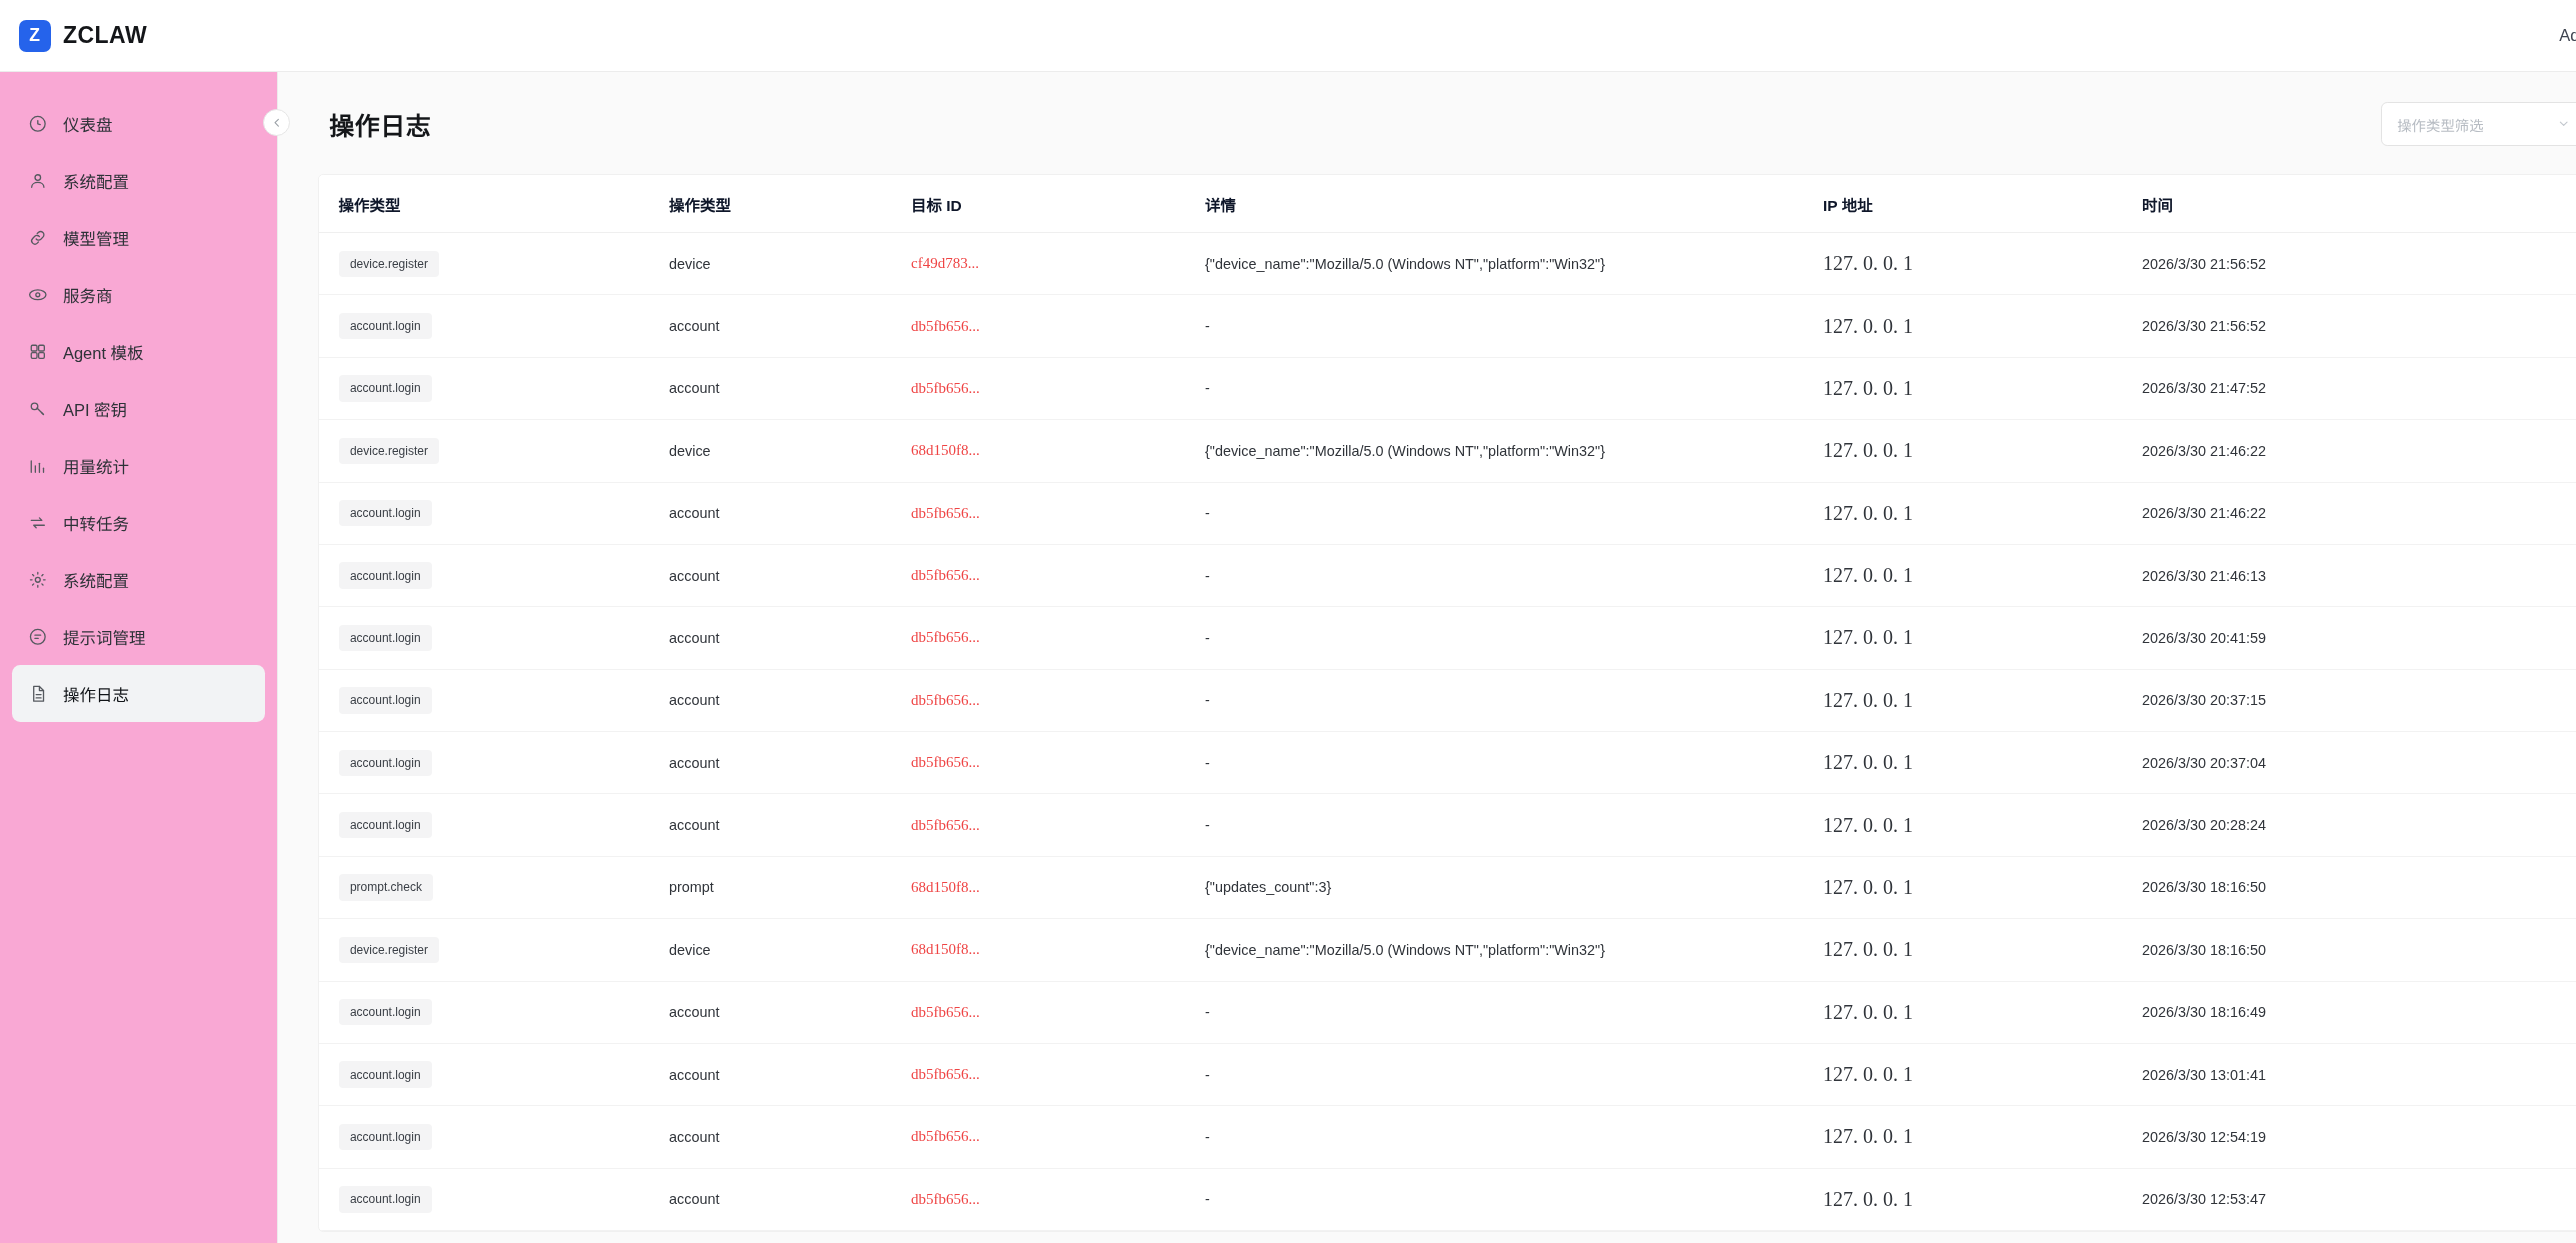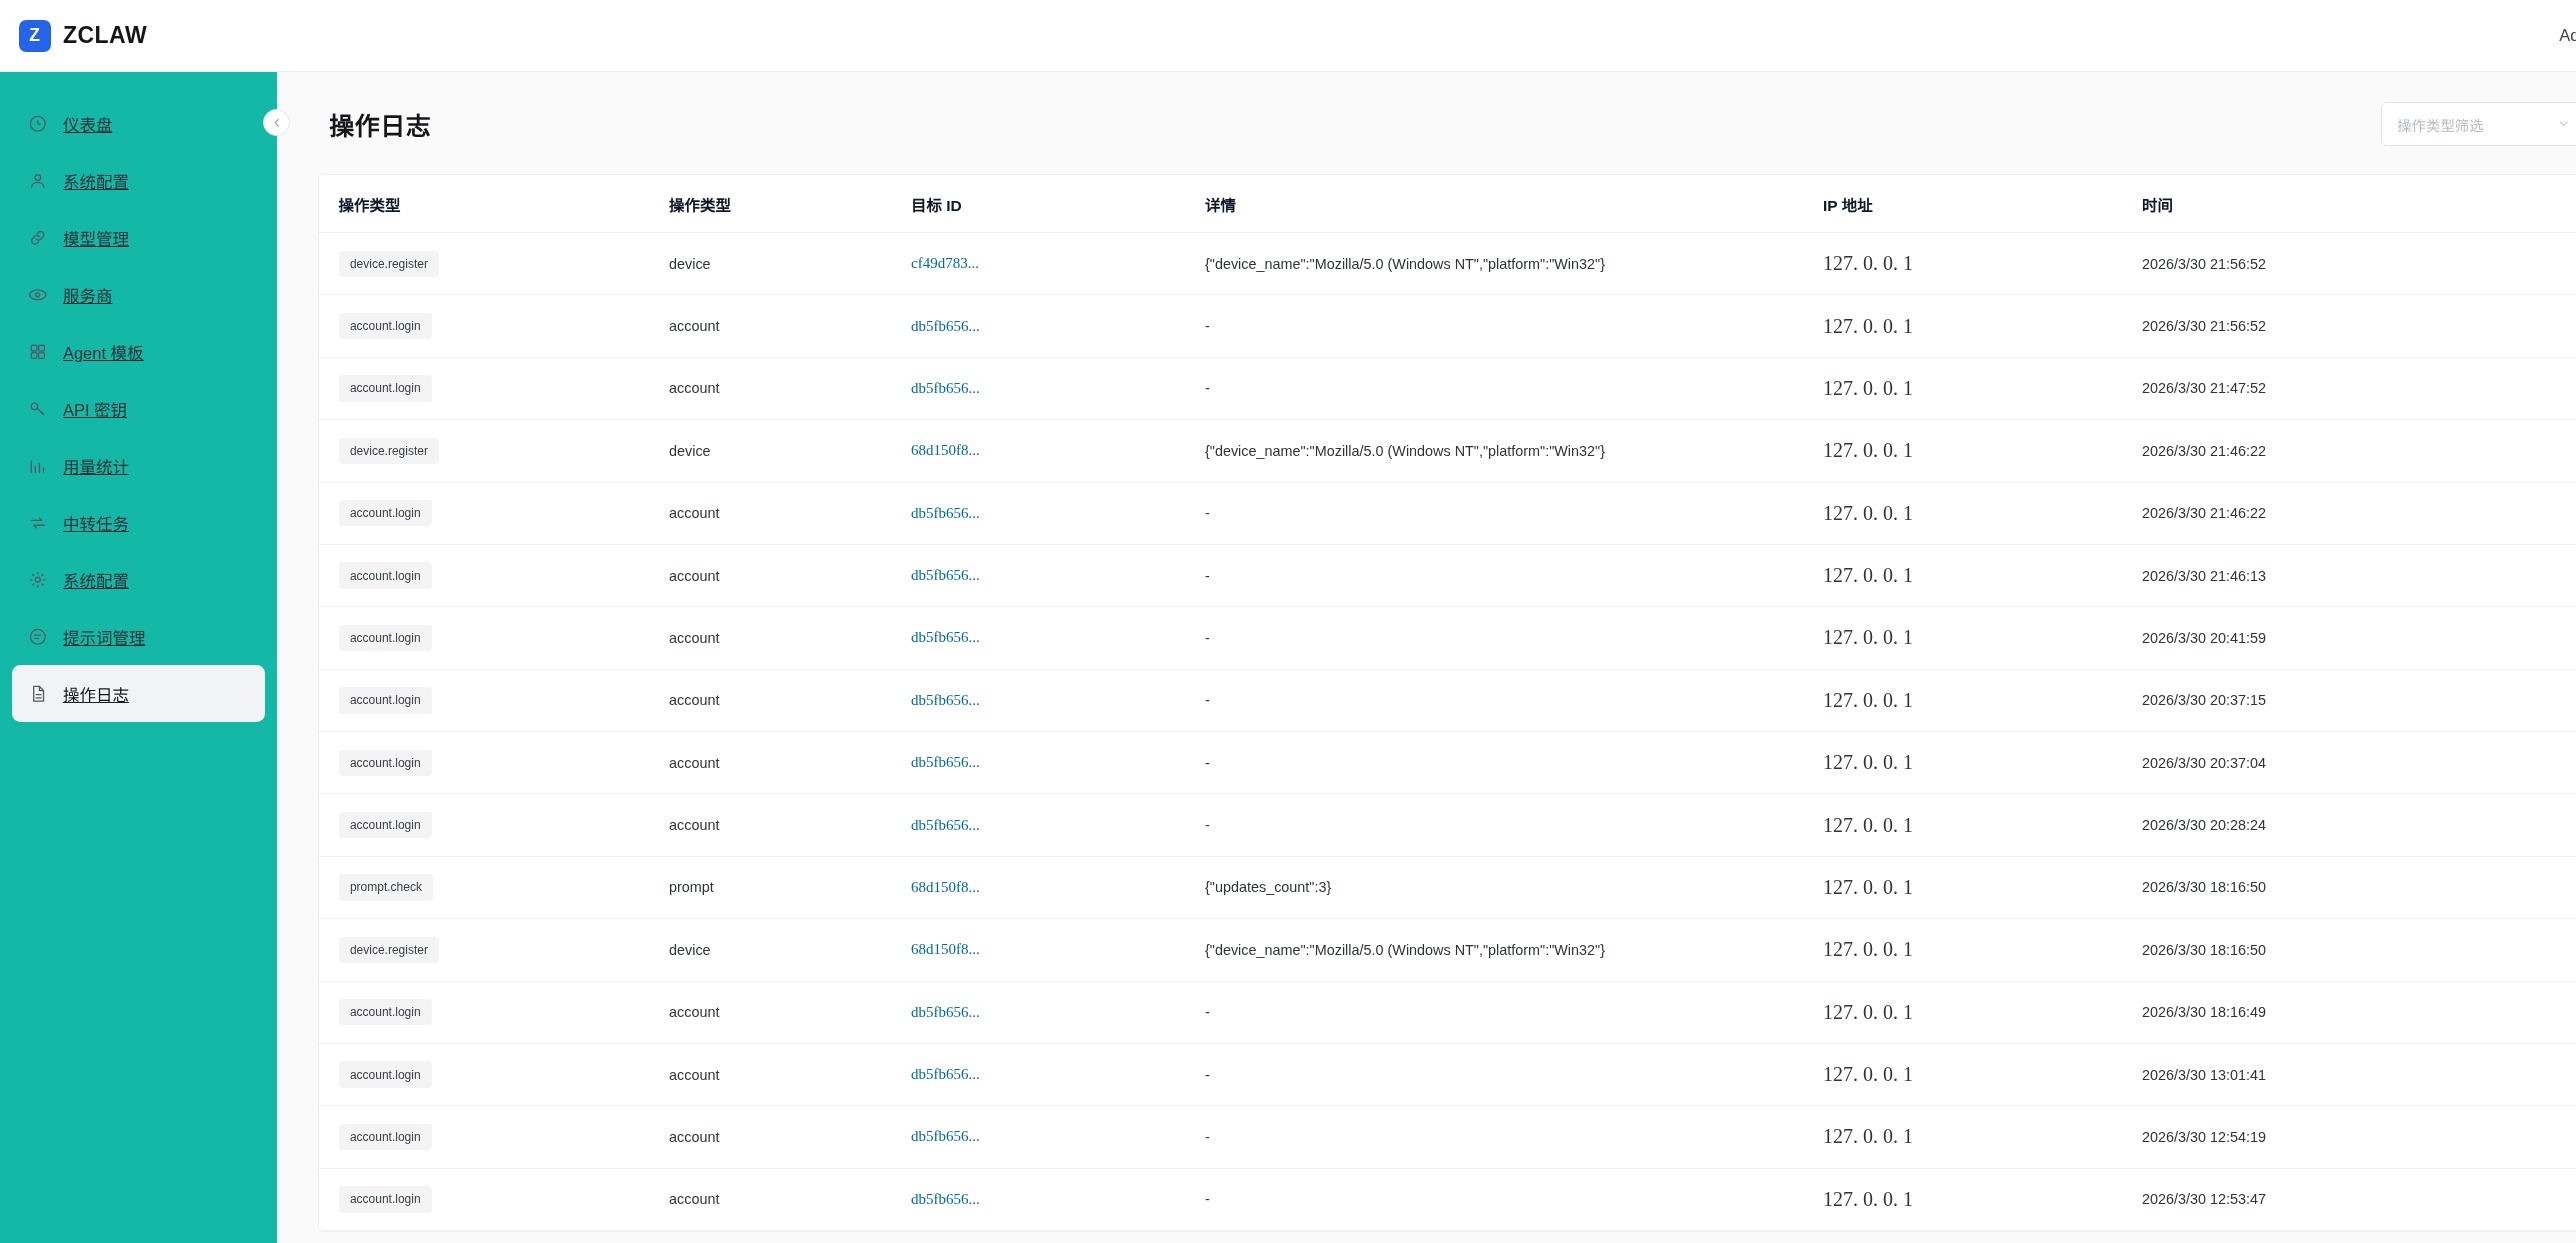--- a/index.html
+++ b/index.html
@@ -60,25 +60,24 @@
     flex: 1 1 auto;
     display: flex;
     min-height: 0;
     position: relative;
   }
 
   
   .sidebar {
     width: 278px;
     flex: 0 0 278px;
-    background: #14b8a6;
+    background: #f9a8d4;
     border-right: 0.5px solid #ececec;
     padding: 23px 12.4px 0 12.4px;
     position: relative;
-    text-decoration: underline;
   }
   .nav-item {
     display: flex;
     align-items: center;
     gap: 14.4px;
     height: 57px;
     padding: 0 15.5px;
     border-radius: 8.2px;
     cursor: pointer;
     color: #2e3238;
@@ -199,21 +198,21 @@
     display: inline-block;
     background: #f4f4f5;
     border-radius: 4.1px;
     padding: 6.2px 11.3px;
     font-size: 12px;
     color: #3a3f46;
     font-family: "Liberation Sans", sans-serif;
   }
   .mono-dim {
     font-family: "Liberation Serif", serif;
-    color: #0369a1;
+    color: #ef4444;
     font-size: 15px;
   }
   .mono {
     font-family: "Liberation Serif", serif;
     font-size: 20px;
     color: #30343a;
   }
   .detail-text {
     font-family: "Liberation Sans", sans-serif;
     font-size: 14.4px;

